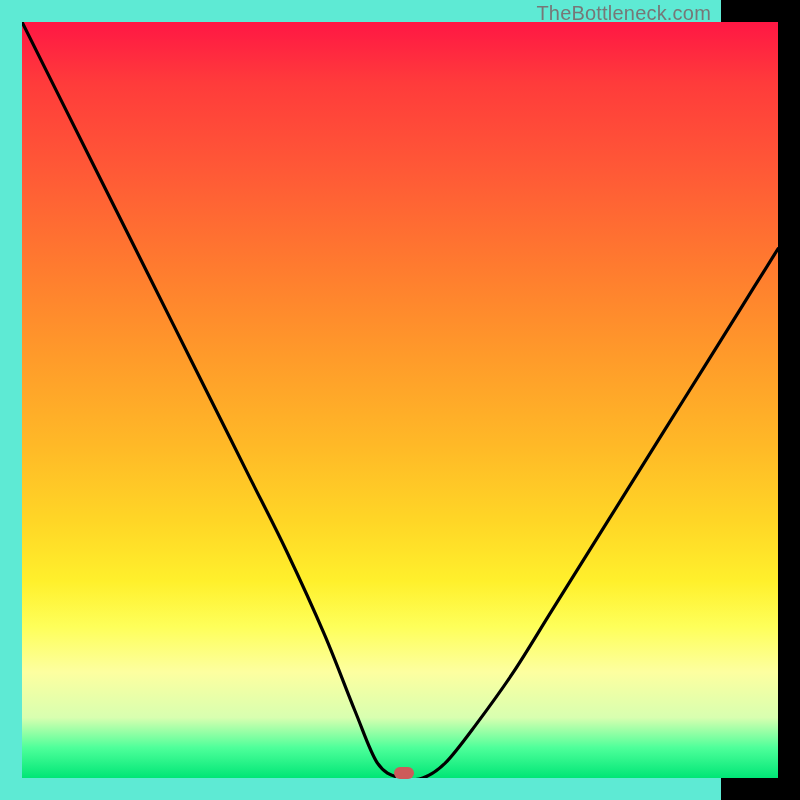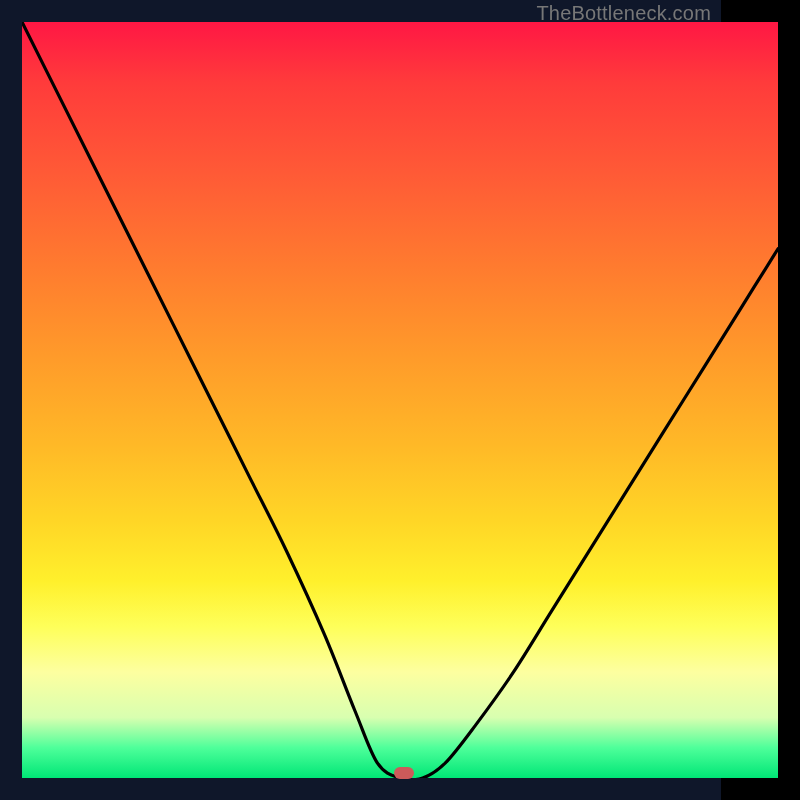--- a/index.html
+++ b/index.html
@@ -10,21 +10,21 @@
     background: #000;
     overflow: hidden;
     font-family: Arial, Helvetica, sans-serif;
   }
   .frame {
     position: absolute;
     top: 0;
     left: 0;
     width: 721px;
     height: 800px;
-    background: #0f172a;
+    background: #5eead4;
   }
   .plot-area {
     position: absolute;
     top: 22px;
     left: 22px;
     width: 756px;
     height: 756px;
     background: linear-gradient(to bottom,
       #ff1744 0%,
       #ff3b3b 8%,

